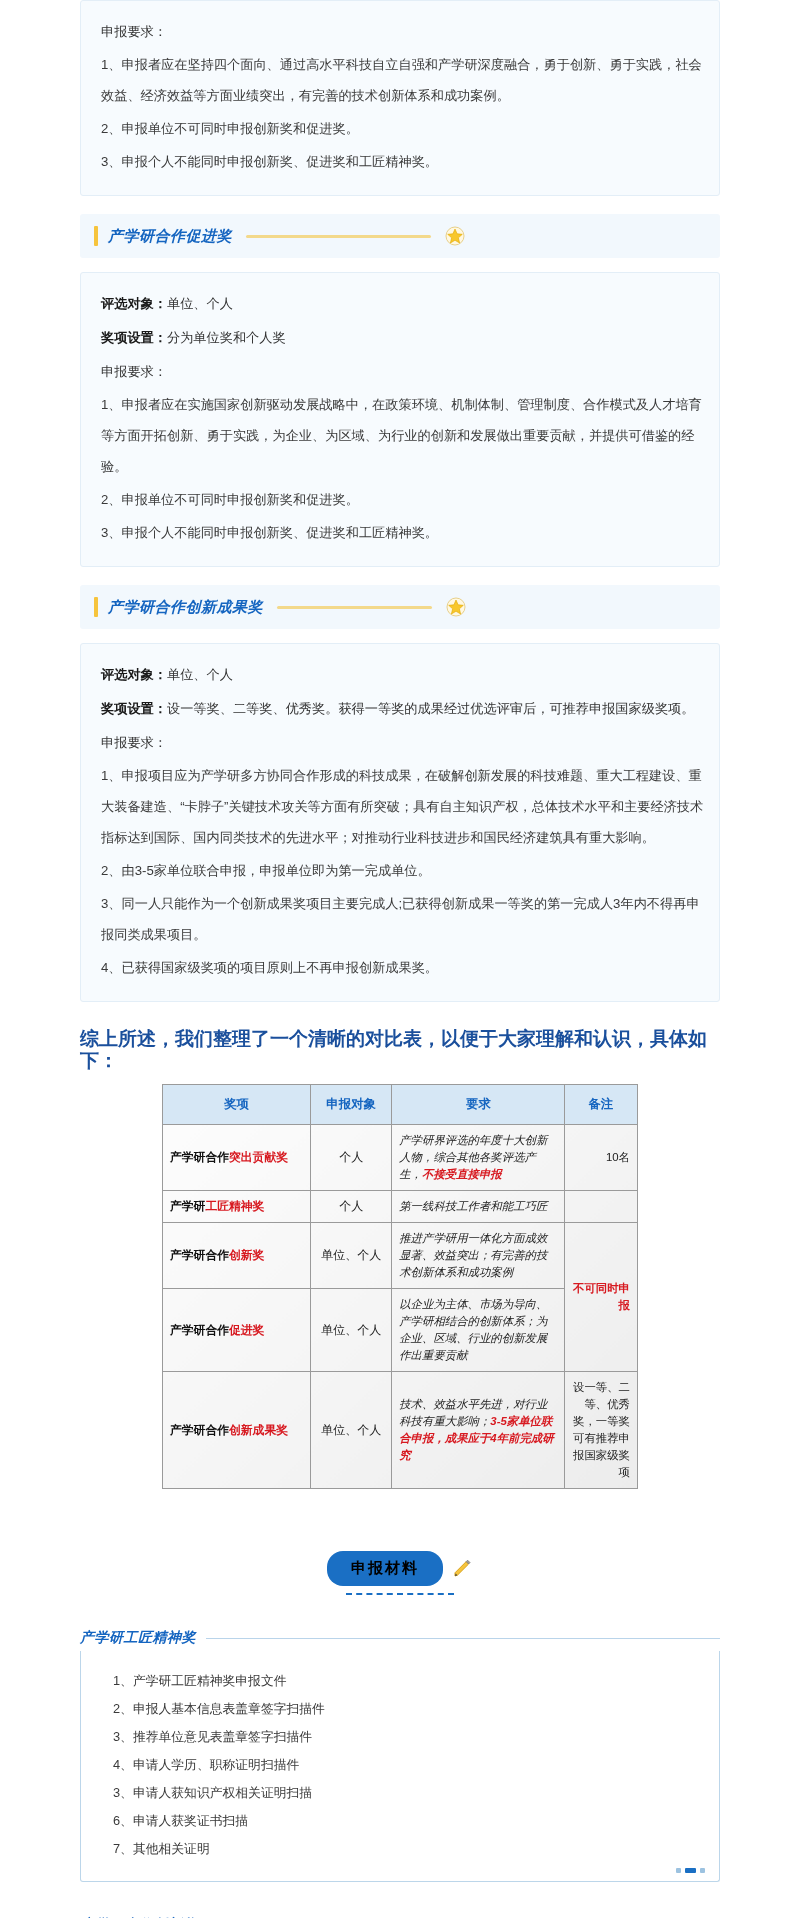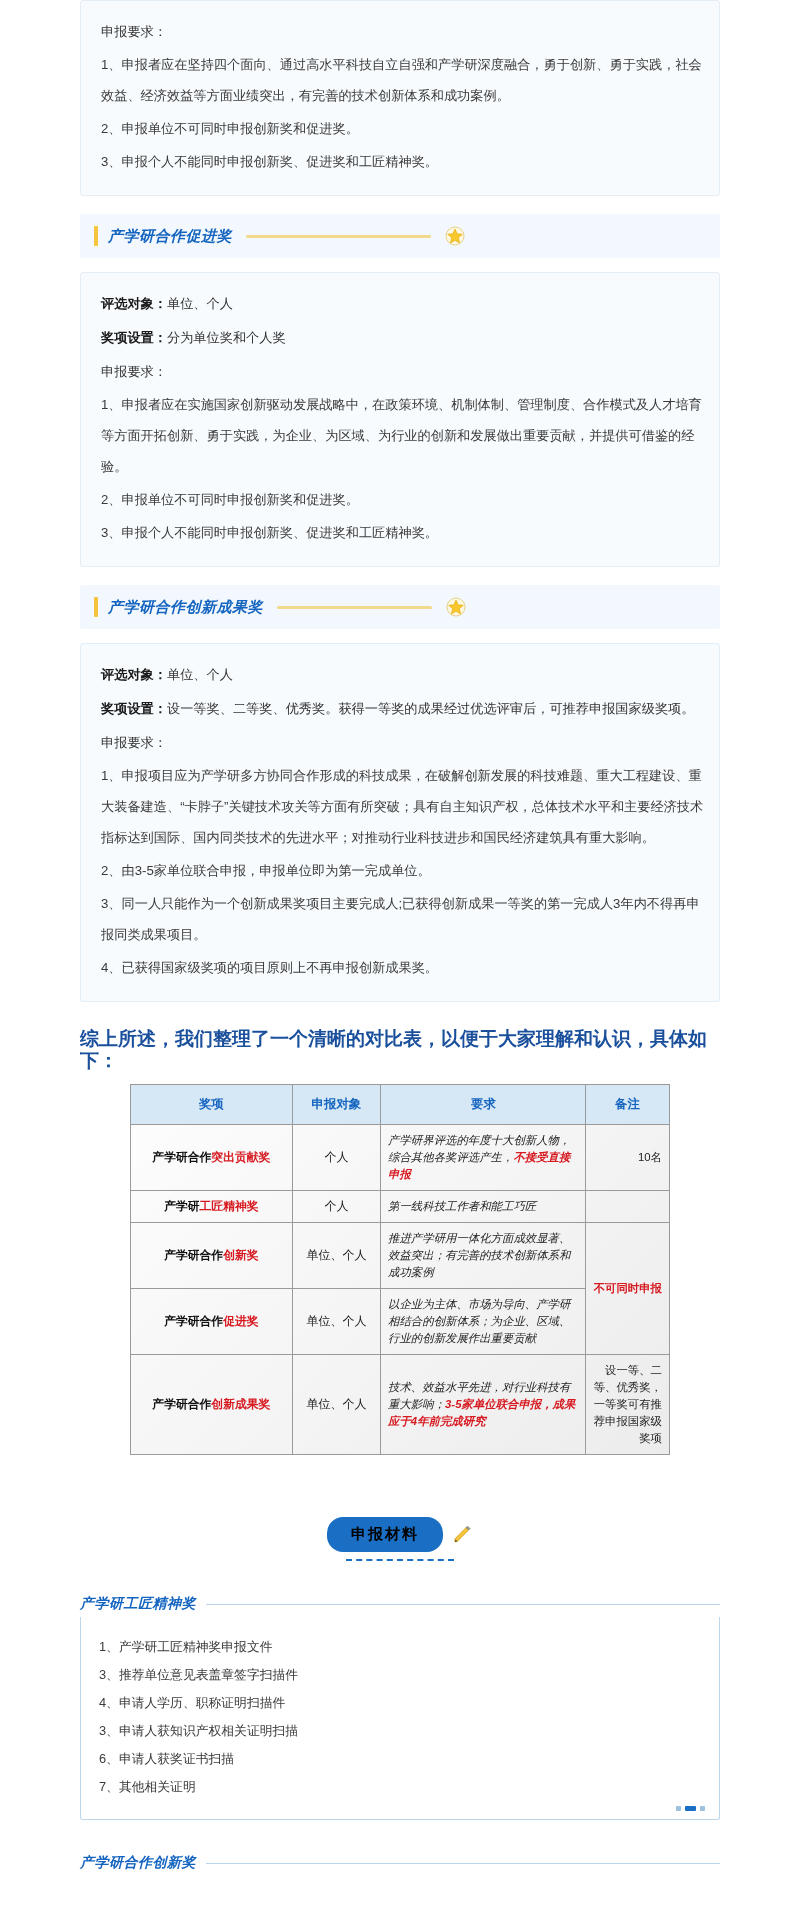--- a/index.html
+++ b/index.html
@@ -51,39 +51,39 @@
   
   .summary {
     font-size:19px; font-weight:bold; color:#1a4f9c;
     margin:26px 0 12px 0; line-height:22px;
   }
 
   
   .cmp-wrap { display:flex; justify-content:center; margin-bottom:10px; }
   table.cmp {
     border-collapse:collapse;
-    width:540px;
+    width:476px;
     background:linear-gradient(135deg,#fdfdfd 0%,#f4f4f4 55%,#ececec 100%);
     font-size:11.4px;
   }
   table.cmp th, table.cmp td {
     border:1px solid #9a9a9a;
     padding:7px 7px;
     vertical-align:middle;
     line-height:17px;
   }
   table.cmp thead th {
     background:#d6e7f5;
     color:#1565c0;
     font-weight:bold;
     font-size:12.4px;
     text-align:center;
     padding:11px 6px;
   }
-  td.c-award { text-align:center; font-weight:bold; color:#111; white-space:nowrap; font-size:11.8px; }
+  td.c-award { font-weight:bold; color:#111; white-space:nowrap; font-size:11.8px; }
   td.c-obj   { text-align:center; color:#222; font-size:12px; white-space:nowrap; }
   td.c-req   { text-align:left; color:#222;font-style:italic; }
   td.c-note  { text-align:right; color:#222; }
   .red { color:#d71920; font-weight:bold; }
   .red-note { color:#d71920; font-weight:bold; }
 
   
   .pill-zone { text-align:center; margin:62px 0 34px 0; position:relative; }
   .pill-row { display:inline-flex; align-items:center; gap:8px; }
   .pill {
@@ -108,21 +108,21 @@
     font-size:14px; font-weight:bold; font-style:italic;
     color:#1565c0; letter-spacing:.5px;
     display:flex; align-items:center; gap:10px;
     margin-bottom:4px;
   }
   .mat-head .mline { flex:1; height:1px; background:#b9d4ea; }
   .mat-box {
     border:1px solid #bcd6ea;
     border-top:none;
     border-radius:0 0 3px 3px;
-    padding:16px 22px 18px 18px;
+    padding:16px 22px 18px 32px;
     position:relative;
   }
   .mat-item { font-size:12.8px; line-height:28px; color:#3a3a3a; }
   .dots { position:absolute; right:14px; bottom:8px; display:flex; gap:4px; align-items:center; }
   .dot { width:5px; height:5px; background:#9cc2e0; border-radius:1px; }
   .dot.wide { width:11px; background:#1a6fc4; }
 
   .mat-head2 {
     font-size:14px; font-weight:bold; font-style:italic;
     color:#1565c0; letter-spacing:.5px;
@@ -255,20 +255,21 @@
       </div>
       <div class="dashline"></div>
     </div>
 
     <div class="mat-head">
       <span>产学研工匠精神奖</span>
       <span class="mline"></span>
     </div>
     <div class="mat-box">
       <div class="mat-item">1、产学研工匠精神奖申报文件</div>
+      <div class="mat-item">2、申报人基本信息表盖章签字扫描件</div>
       <div class="mat-item">3、推荐单位意见表盖章签字扫描件</div>
       <div class="mat-item">4、申请人学历、职称证明扫描件</div>
       <div class="mat-item">3、申请人获知识产权相关证明扫描</div>
       <div class="mat-item">6、申请人获奖证书扫描</div>
       <div class="mat-item">7、其他相关证明</div>
       <div class="dots">
         <span class="dot"></span>
         <span class="dot wide"></span>
         <span class="dot"></span>
       </div>

